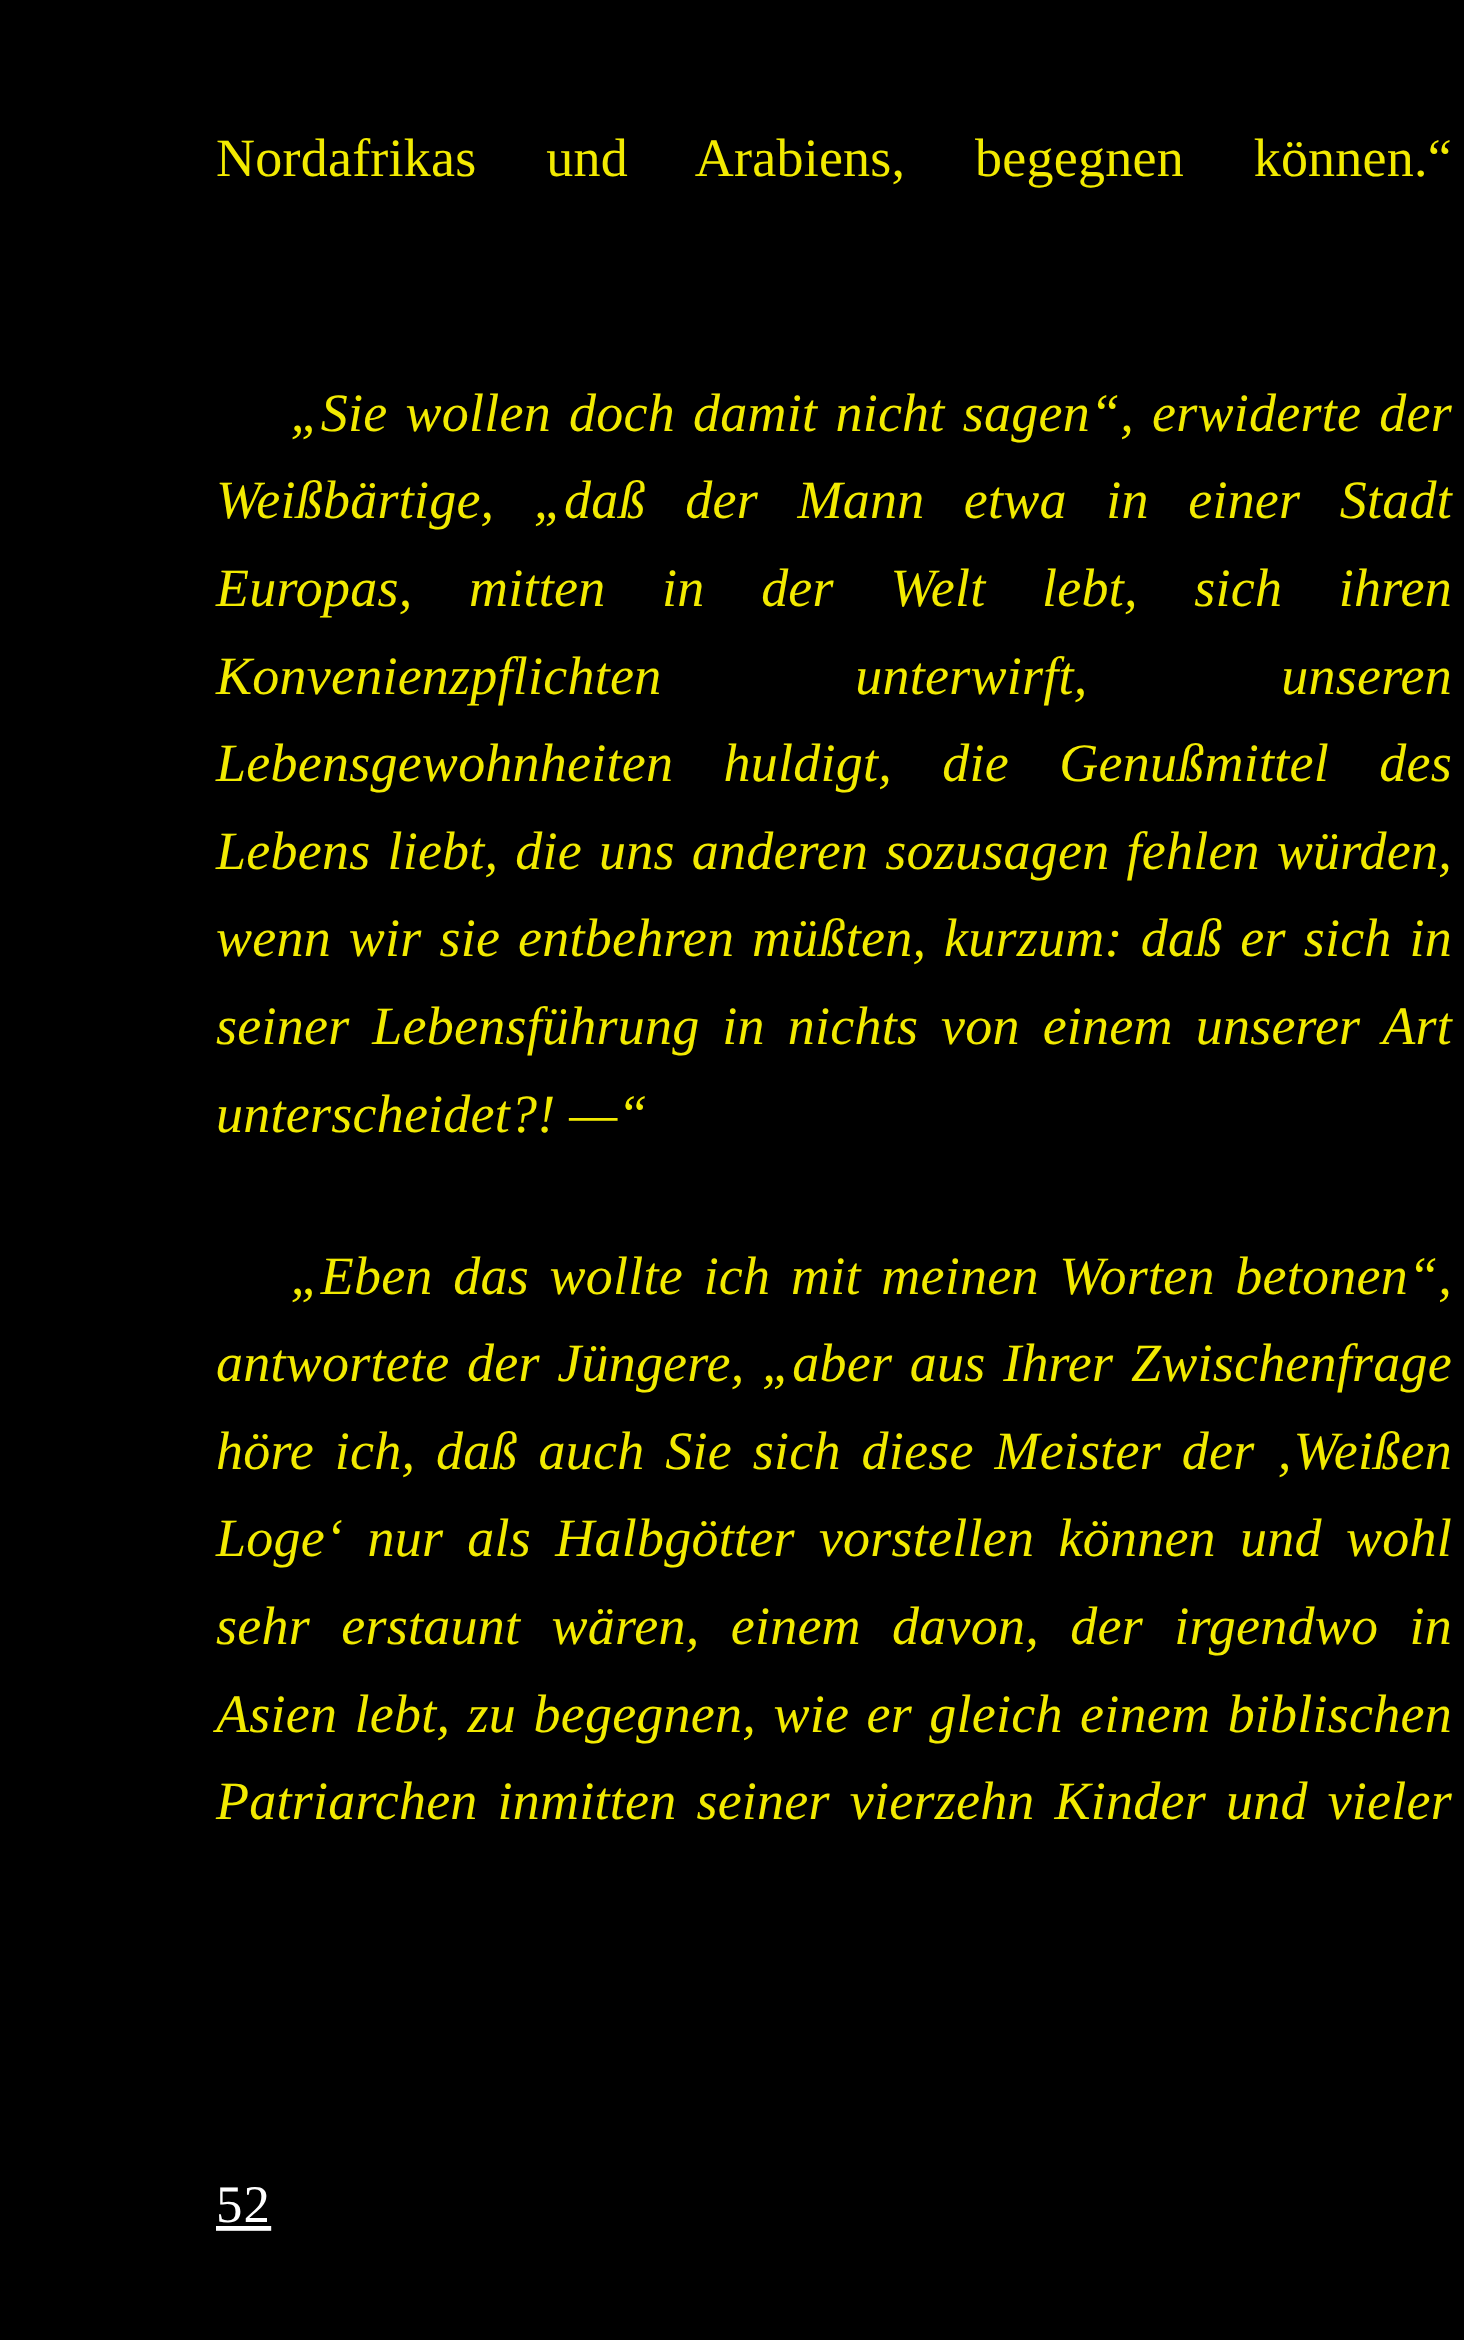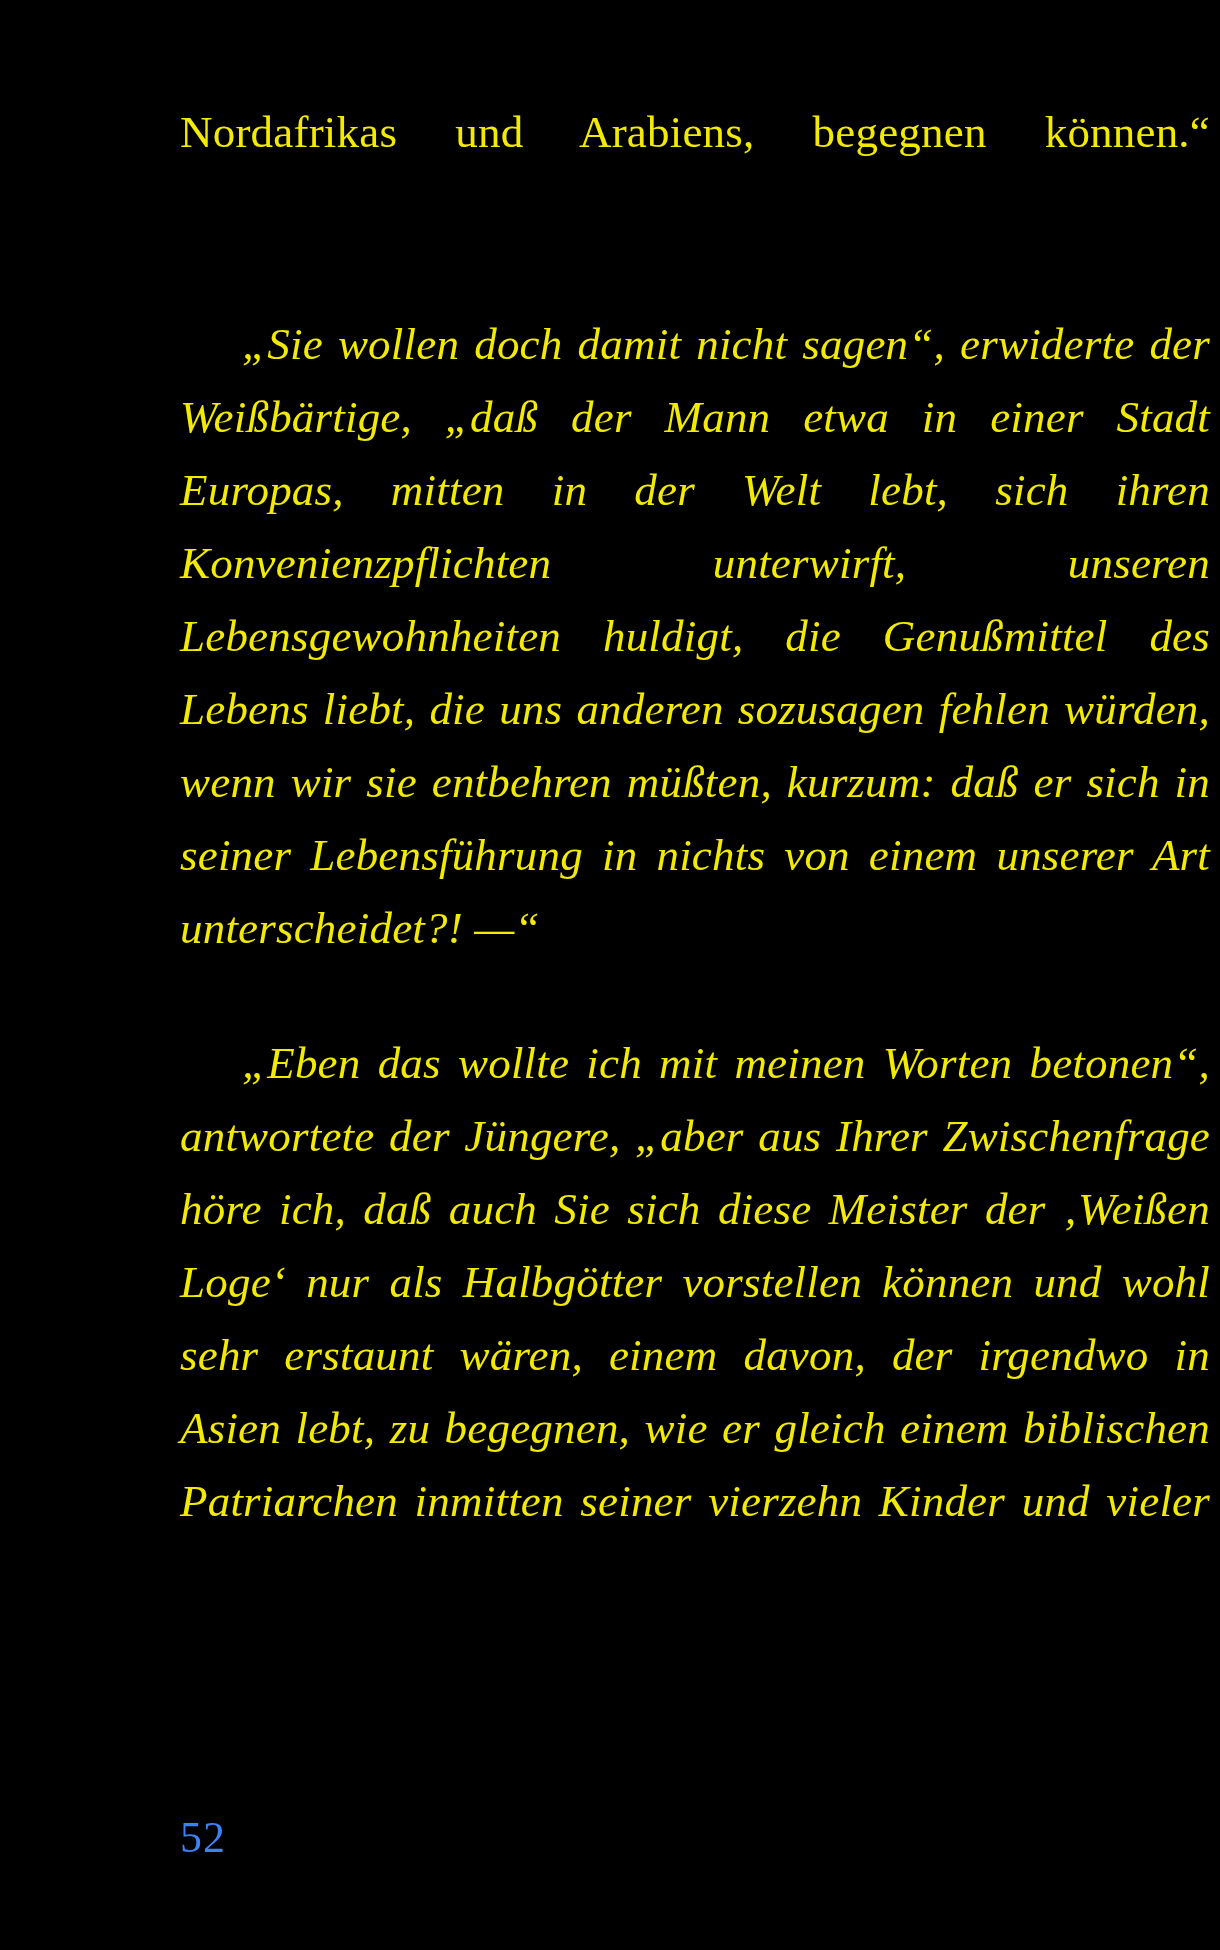--- a/index.html
+++ b/index.html
@@ -46,24 +46,25 @@
   .gap {
     height: 66px;
   }
   .gap-small {
     height: 62px;
   }
   .folio {
     position: absolute;
     left: 180px;
     top: 1812px;
-    color: #3b82f6;
+    color: #ffffff;
     font-size: 44px;
     line-height: 52px;
     letter-spacing: 1px;
+    text-decoration: underline;
   }
   
   .para.stretch-last::after {
     content: "";
     display: inline-block;
     width: 100%;
   }
 </style>
 </head>
 <body>

